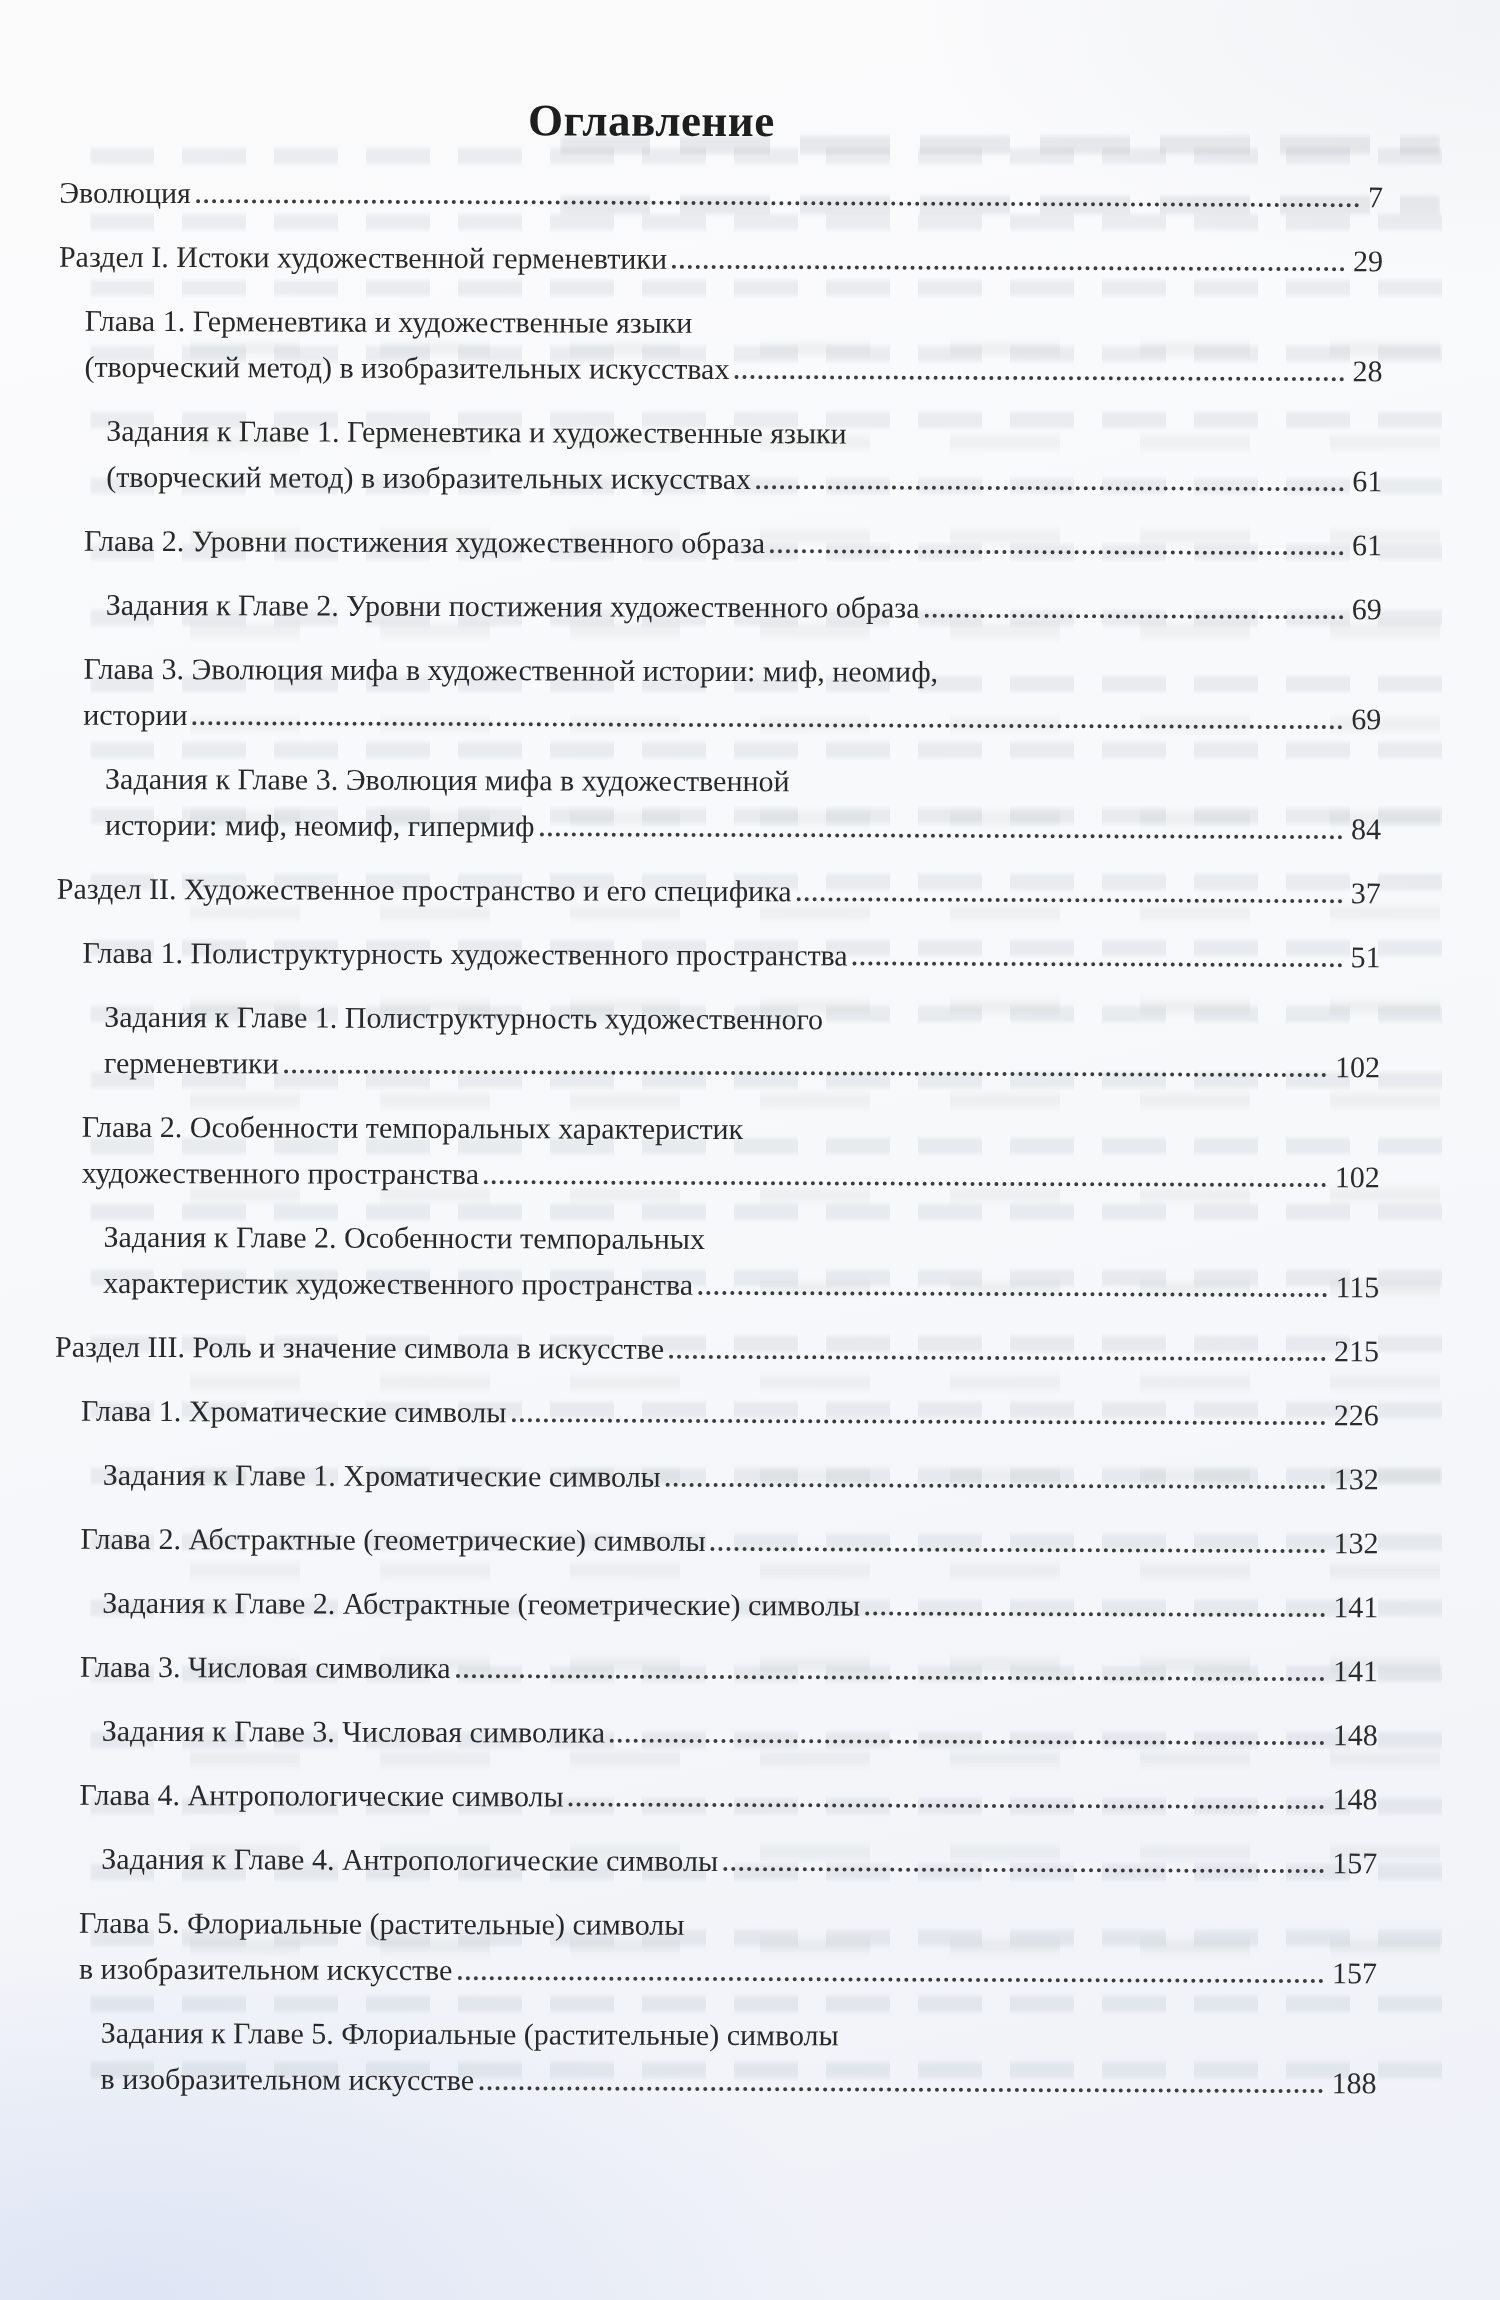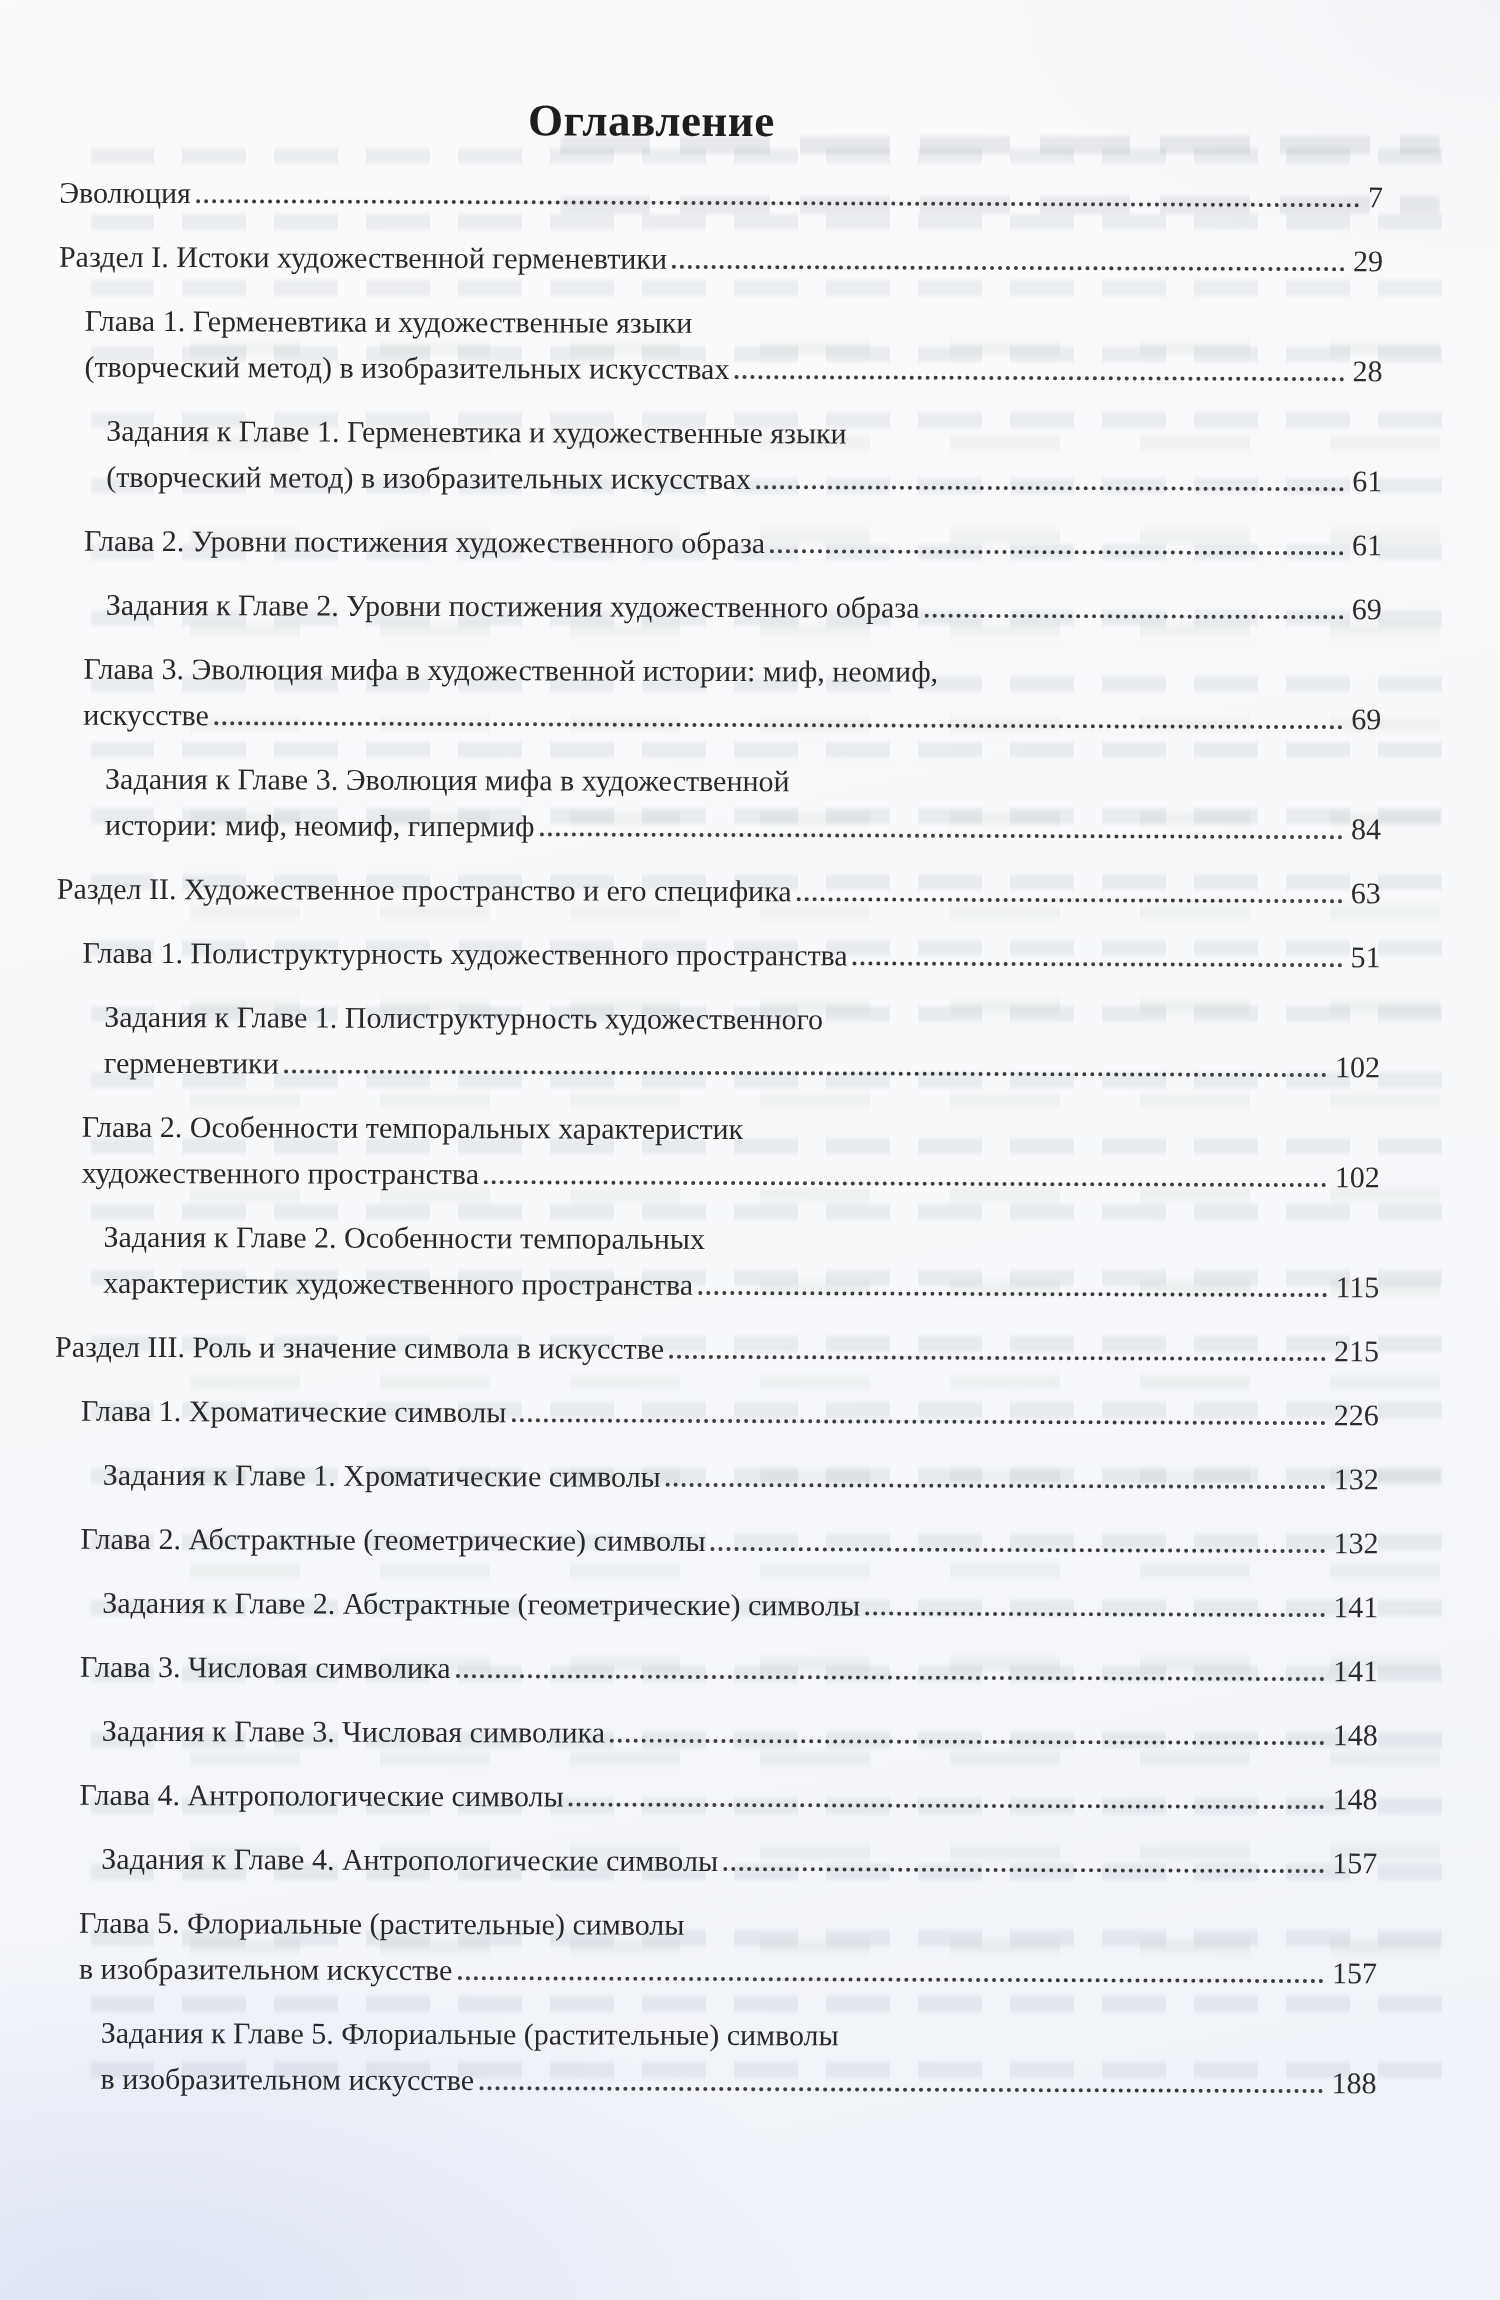--- a/index.html
+++ b/index.html
@@ -120,38 +120,38 @@
         <div class="entry lvl2">
           <div class="eline last">
             <span class="txt">Задания к Главе 2. Уровни постижения художественного образа</span>
             <span class="dots"></span>
             <span class="pg">69</span>
           </div>
         </div>
         <div class="entry lvl1">
           <div class="eline">Глава 3. Эволюция мифа в художественной истории: миф, неомиф,</div>
           <div class="eline last">
-            <span class="txt">искусстве</span>
+            <span class="txt">истории</span>
             <span class="dots"></span>
             <span class="pg">69</span>
           </div>
         </div>
         <div class="entry lvl2">
           <div class="eline">Задания к Главе 3. Эволюция мифа в художественной</div>
           <div class="eline last">
             <span class="txt">истории: миф, неомиф, гипермиф</span>
             <span class="dots"></span>
             <span class="pg">84</span>
           </div>
         </div>
         <div class="entry lvl0">
           <div class="eline last">
             <span class="txt">Раздел II. Художественное пространство и его специфика</span>
             <span class="dots"></span>
-            <span class="pg">63</span>
+            <span class="pg">37</span>
           </div>
         </div>
         <div class="entry lvl1">
           <div class="eline last">
             <span class="txt">Глава 1. Полиструктурность художественного пространства</span>
             <span class="dots"></span>
             <span class="pg">51</span>
           </div>
         </div>
         <div class="entry lvl2">

